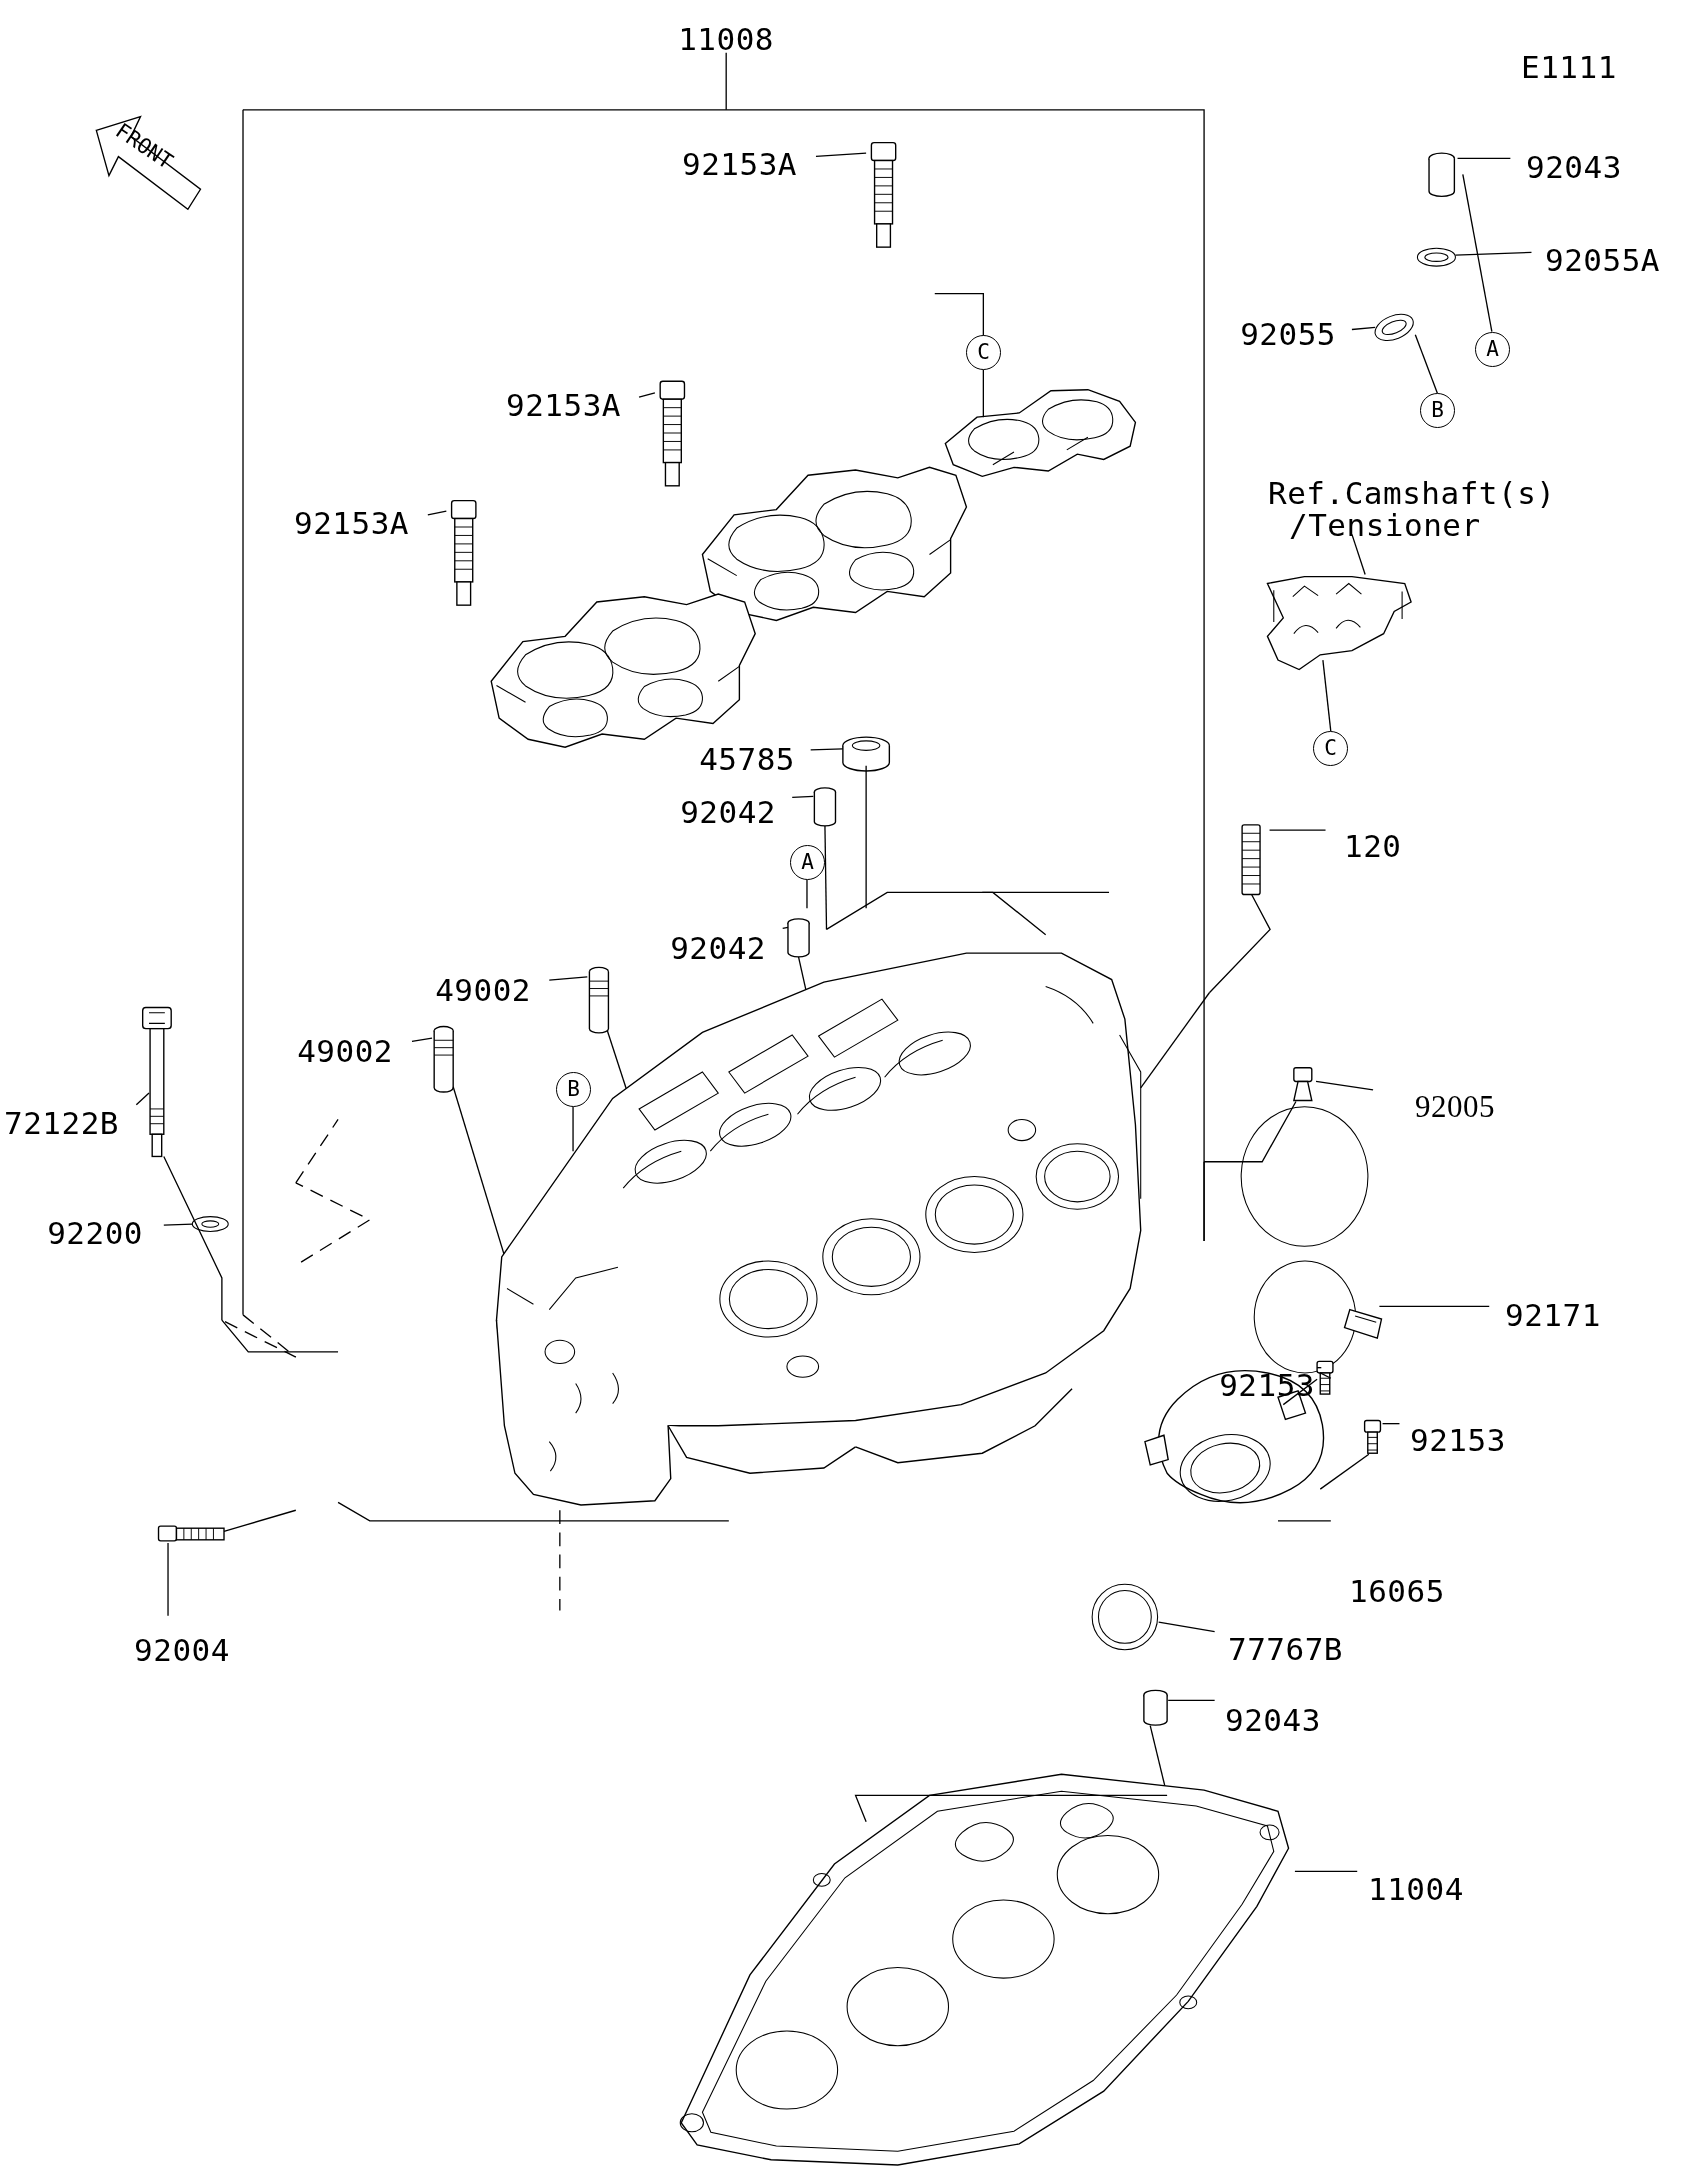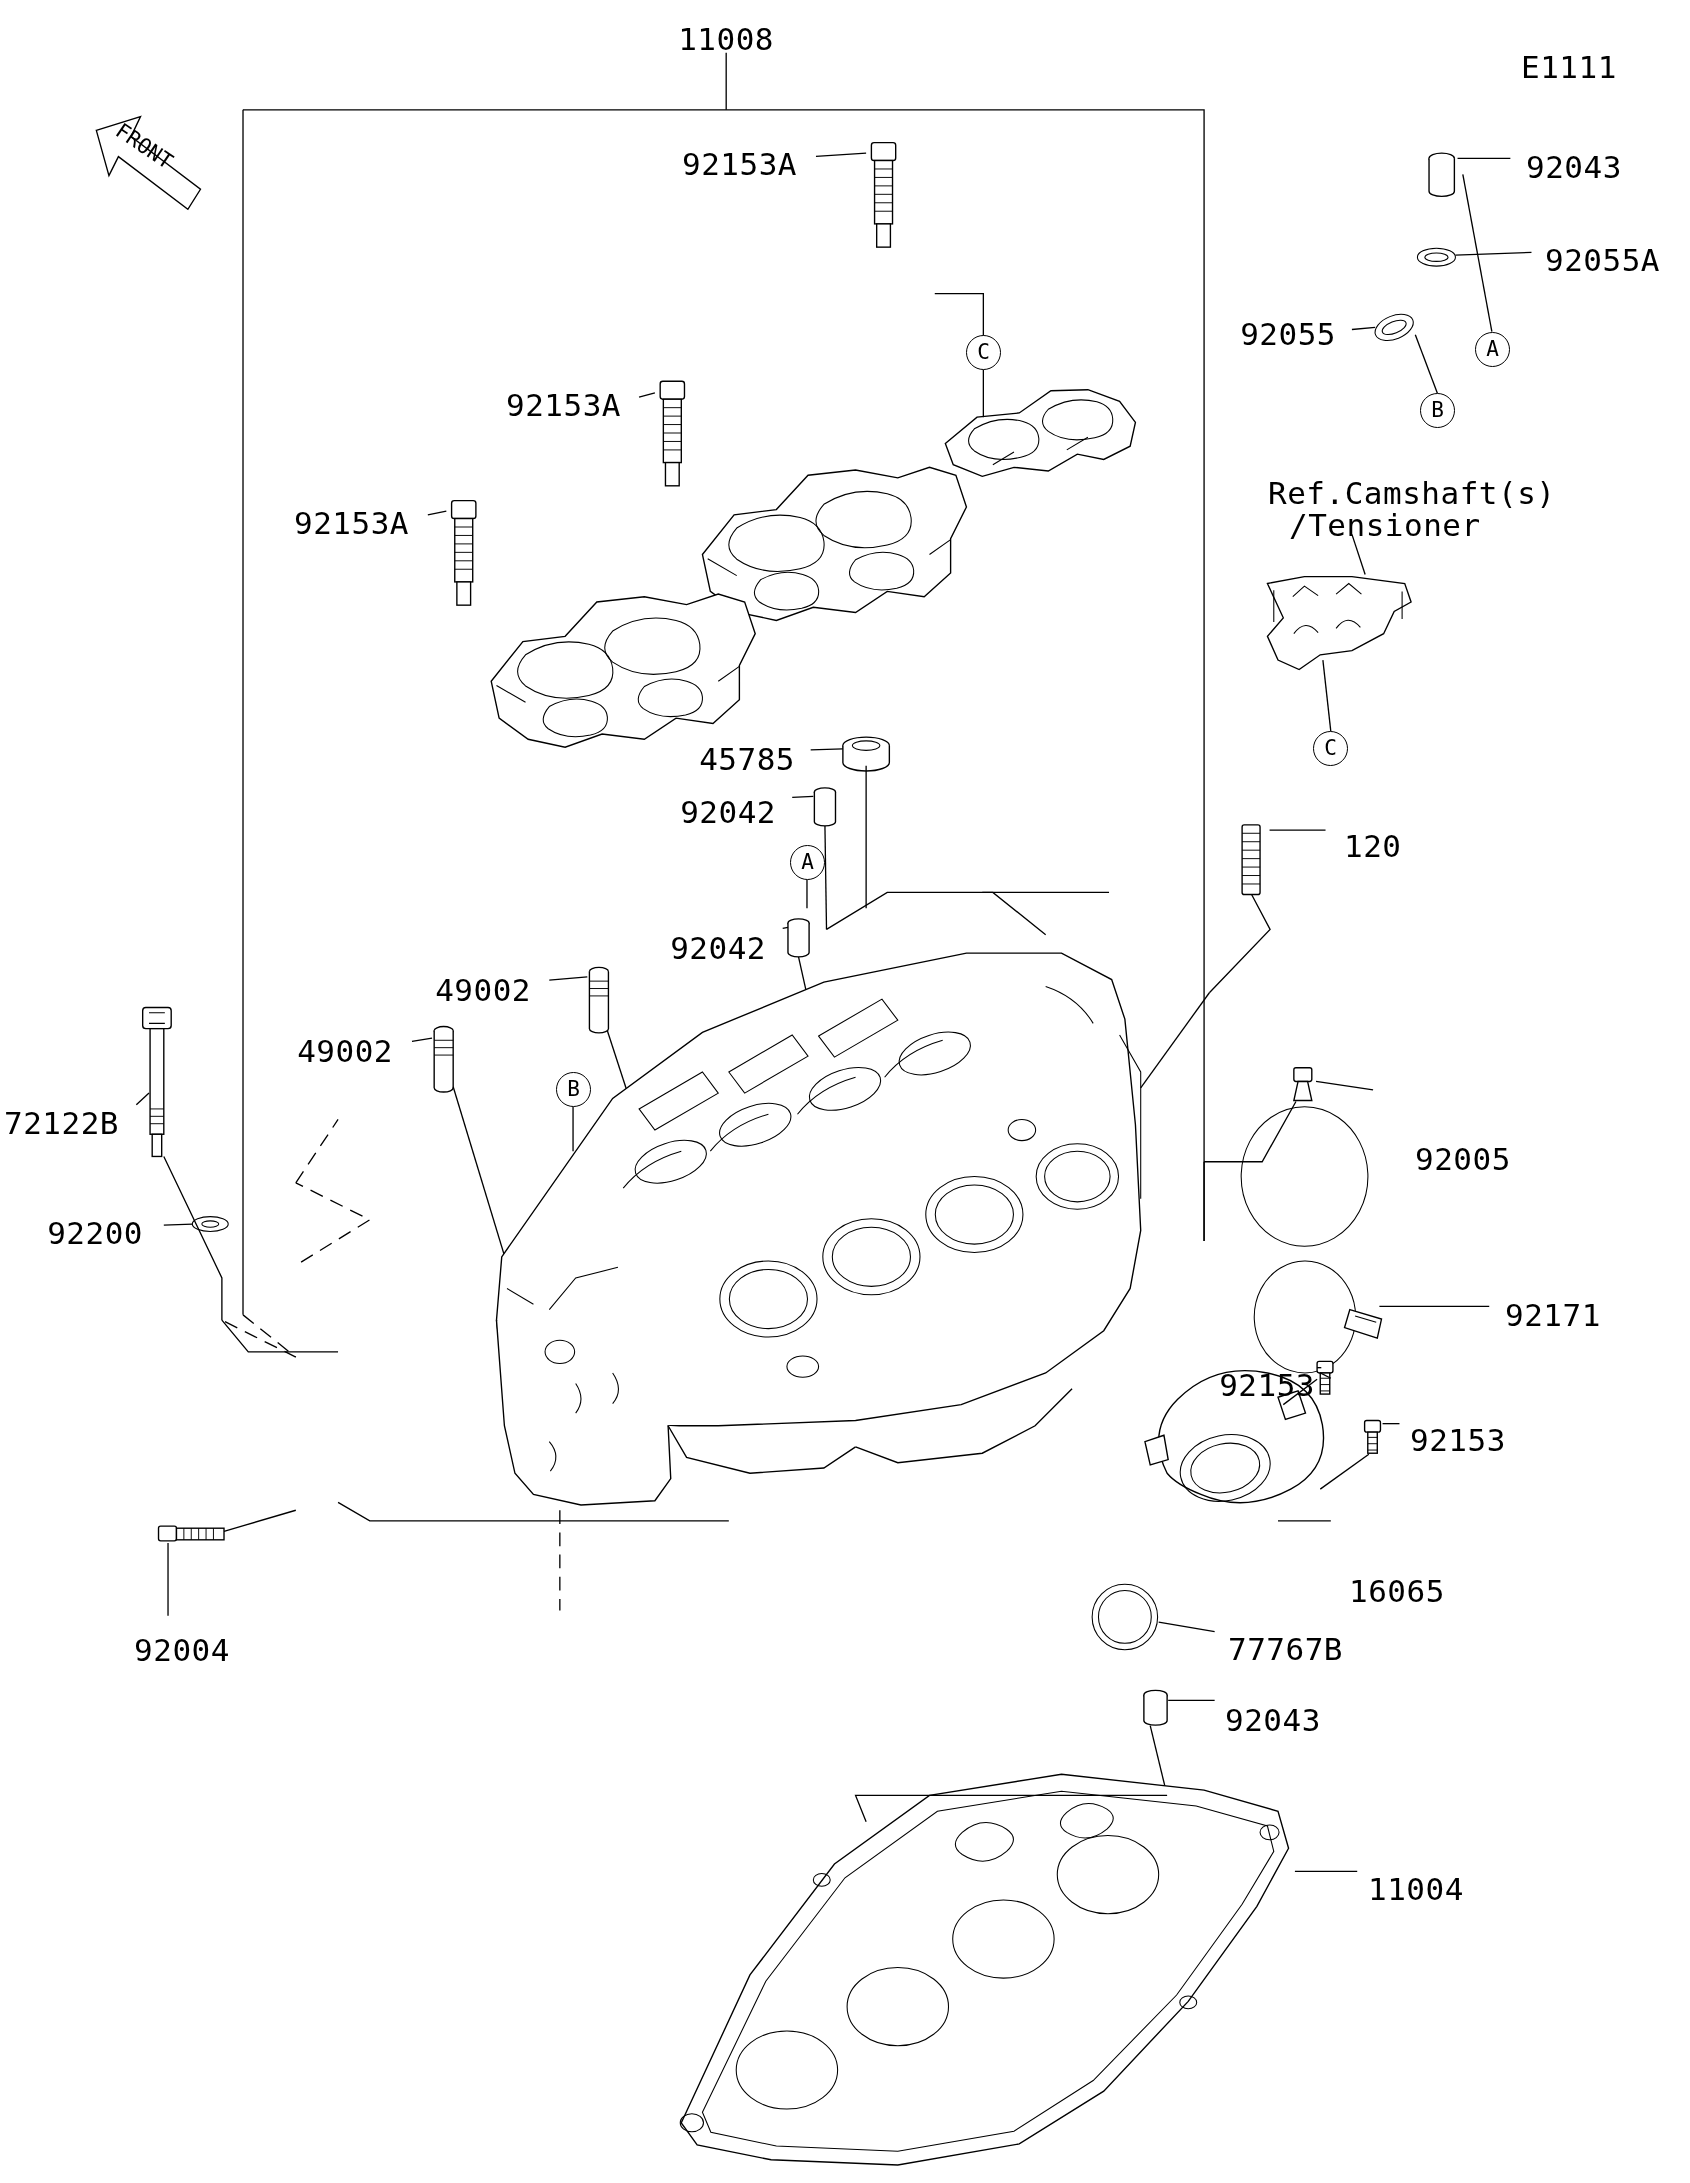--- a/index.html
+++ b/index.html
@@ -395,21 +395,21 @@
   <div class="lbl r" style="left:621px; top:390px;">92153A</div>
   <div class="lbl r" style="left:409px; top:508px;">92153A</div>
   <div class="lbl r" style="left:795px; top:744px;">45785</div>
   <div class="lbl r" style="left:776px; top:797px;">92042</div>
   <div class="lbl r" style="left:766px; top:933px;">92042</div>
   <div class="lbl r" style="left:531px; top:975px;">49002</div>
   <div class="lbl r" style="left:393px; top:1036px;">49002</div>
   <div class="lbl" style="left:1344px; top:831px;">120</div>
   <div class="lbl r" style="left:119px; top:1108px;">72122B</div>
   <div class="lbl r" style="left:143px; top:1218px;">92200</div>
-  <div class="lbl" style="left:1415px; top:1144px;">92005</div>
+  <div class="lbl" style="left:1415px; top:1091px;font-family:Liberation Serif, serif;">92005</div>
   <div class="lbl" style="left:1505px; top:1300px;">92171</div>
   <div class="lbl r" style="left:1315px; top:1370px;">92153</div>
   <div class="lbl" style="left:1410px; top:1425px;">92153</div>
   <div class="lbl" style="left:1349px; top:1576px;">16065</div>
   <div class="lbl" style="left:1228px; top:1634px;">77767B</div>
   <div class="lbl c" style="left:168px; top:1650px;margin-left:14px;">92004</div>
   <div class="lbl" style="left:1225px; top:1705px;">92043</div>
   <div class="lbl" style="left:1368px; top:1874px;">11004</div>
 
   <div class="lbl" style="left:1268px; top:478px;">Ref.Camshaft(s)</div>

